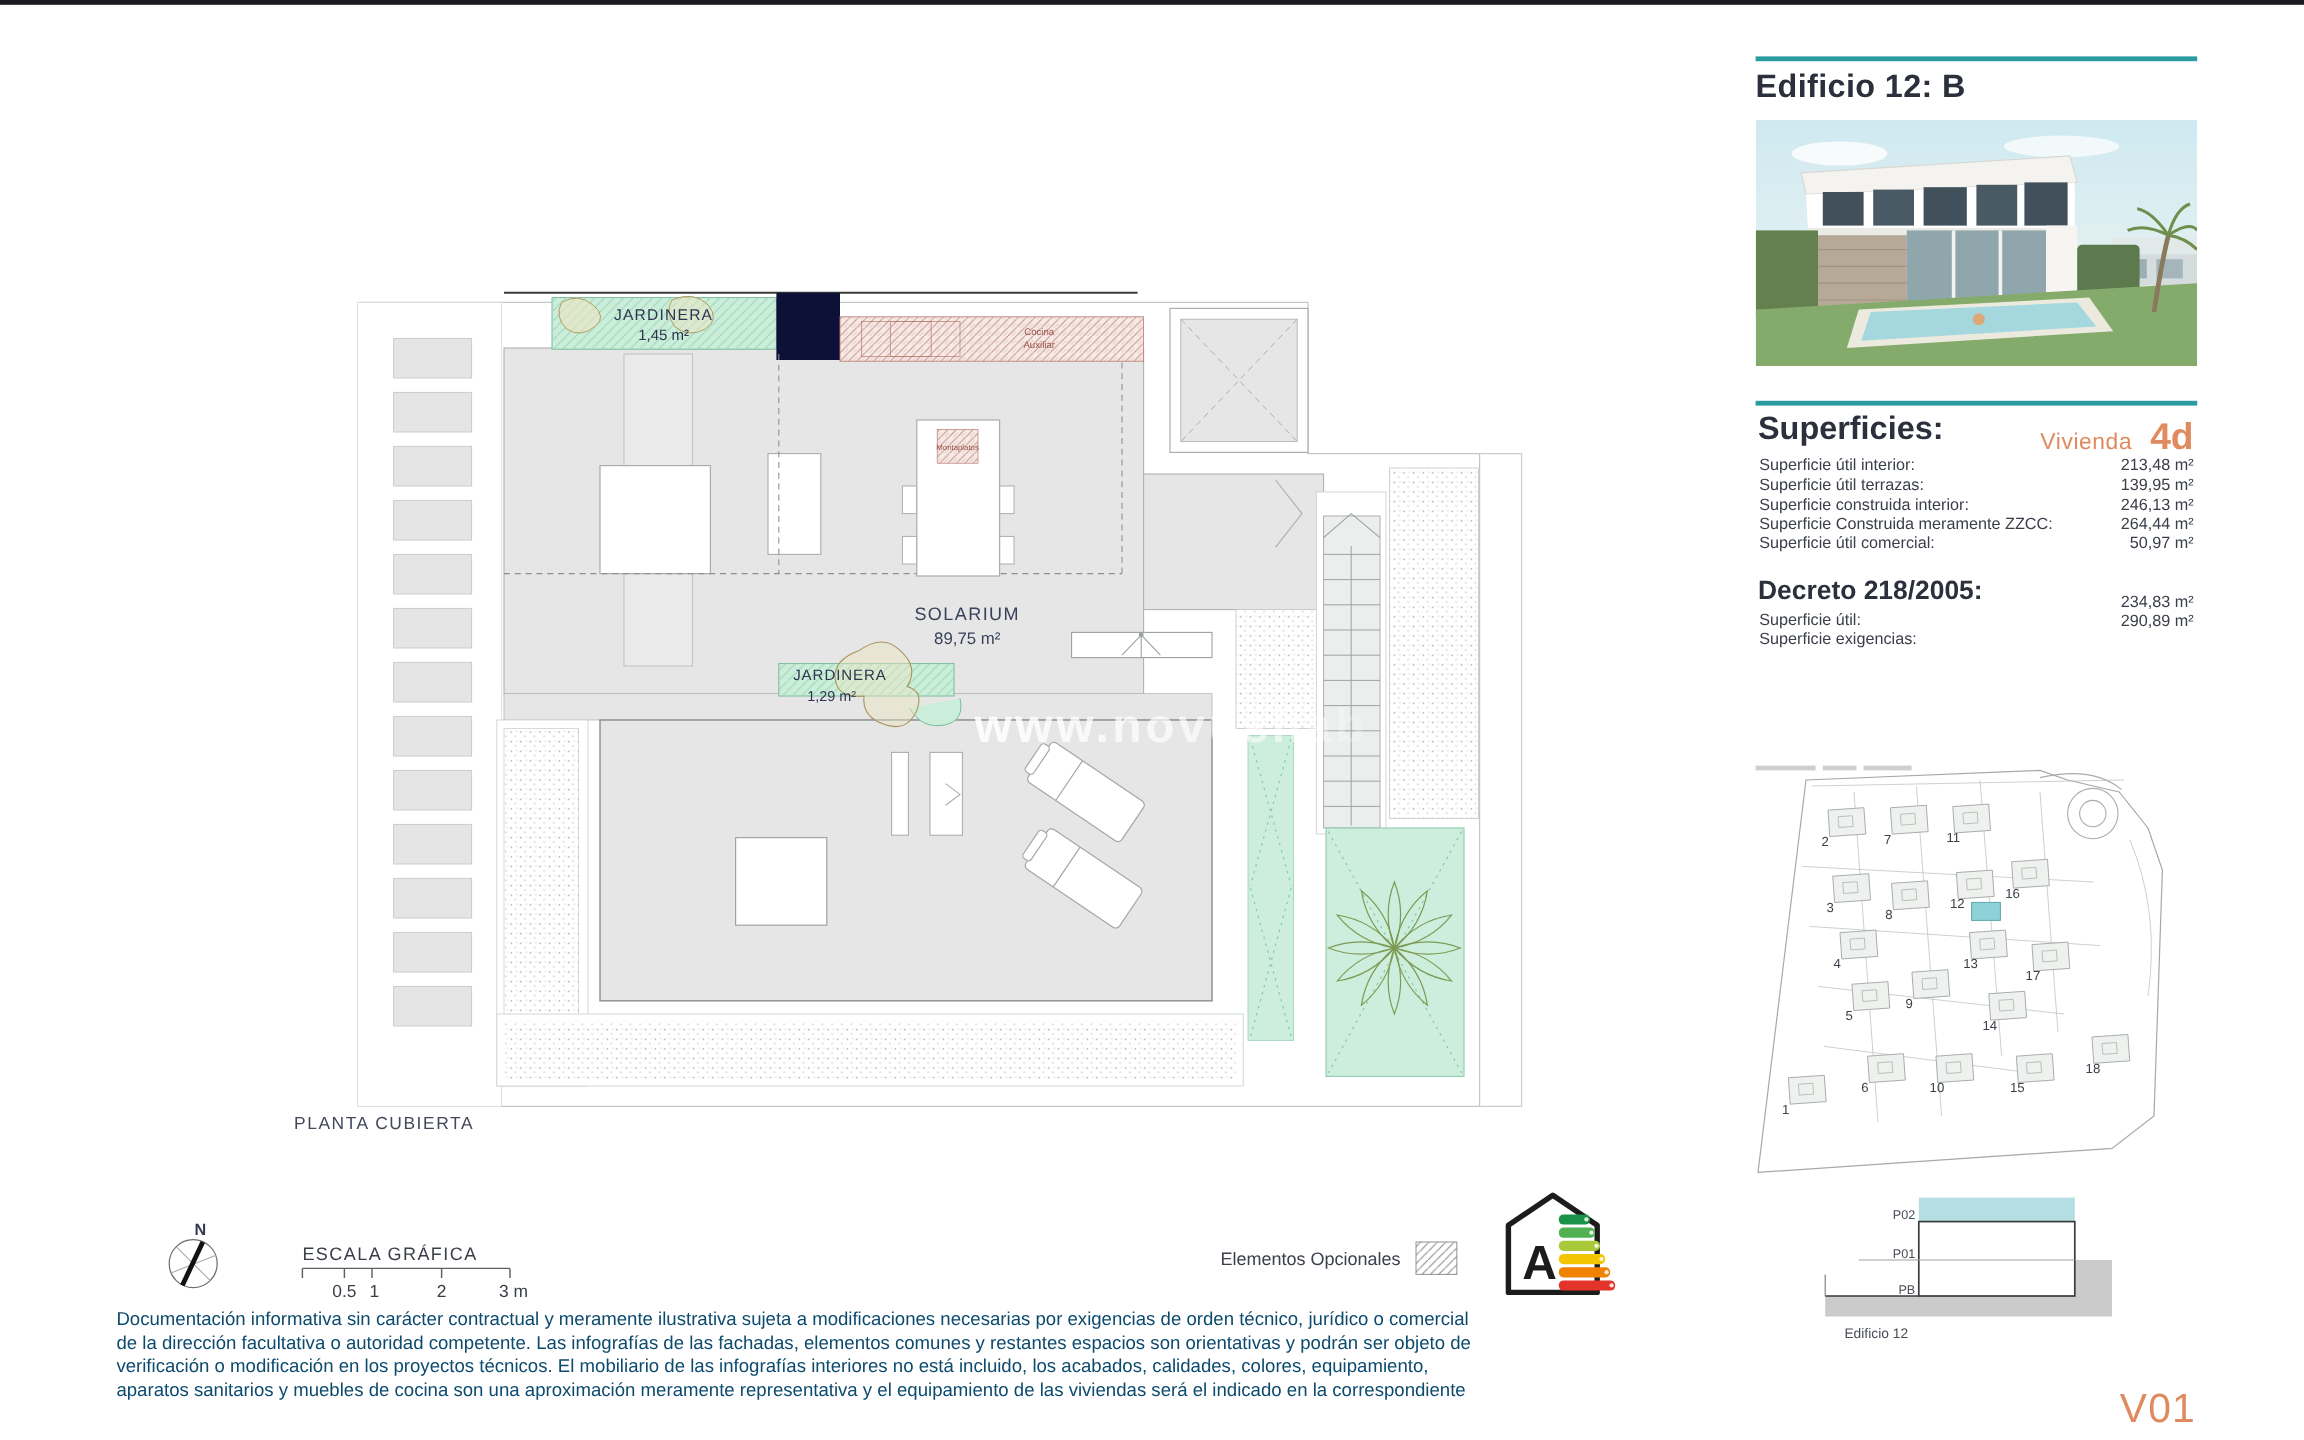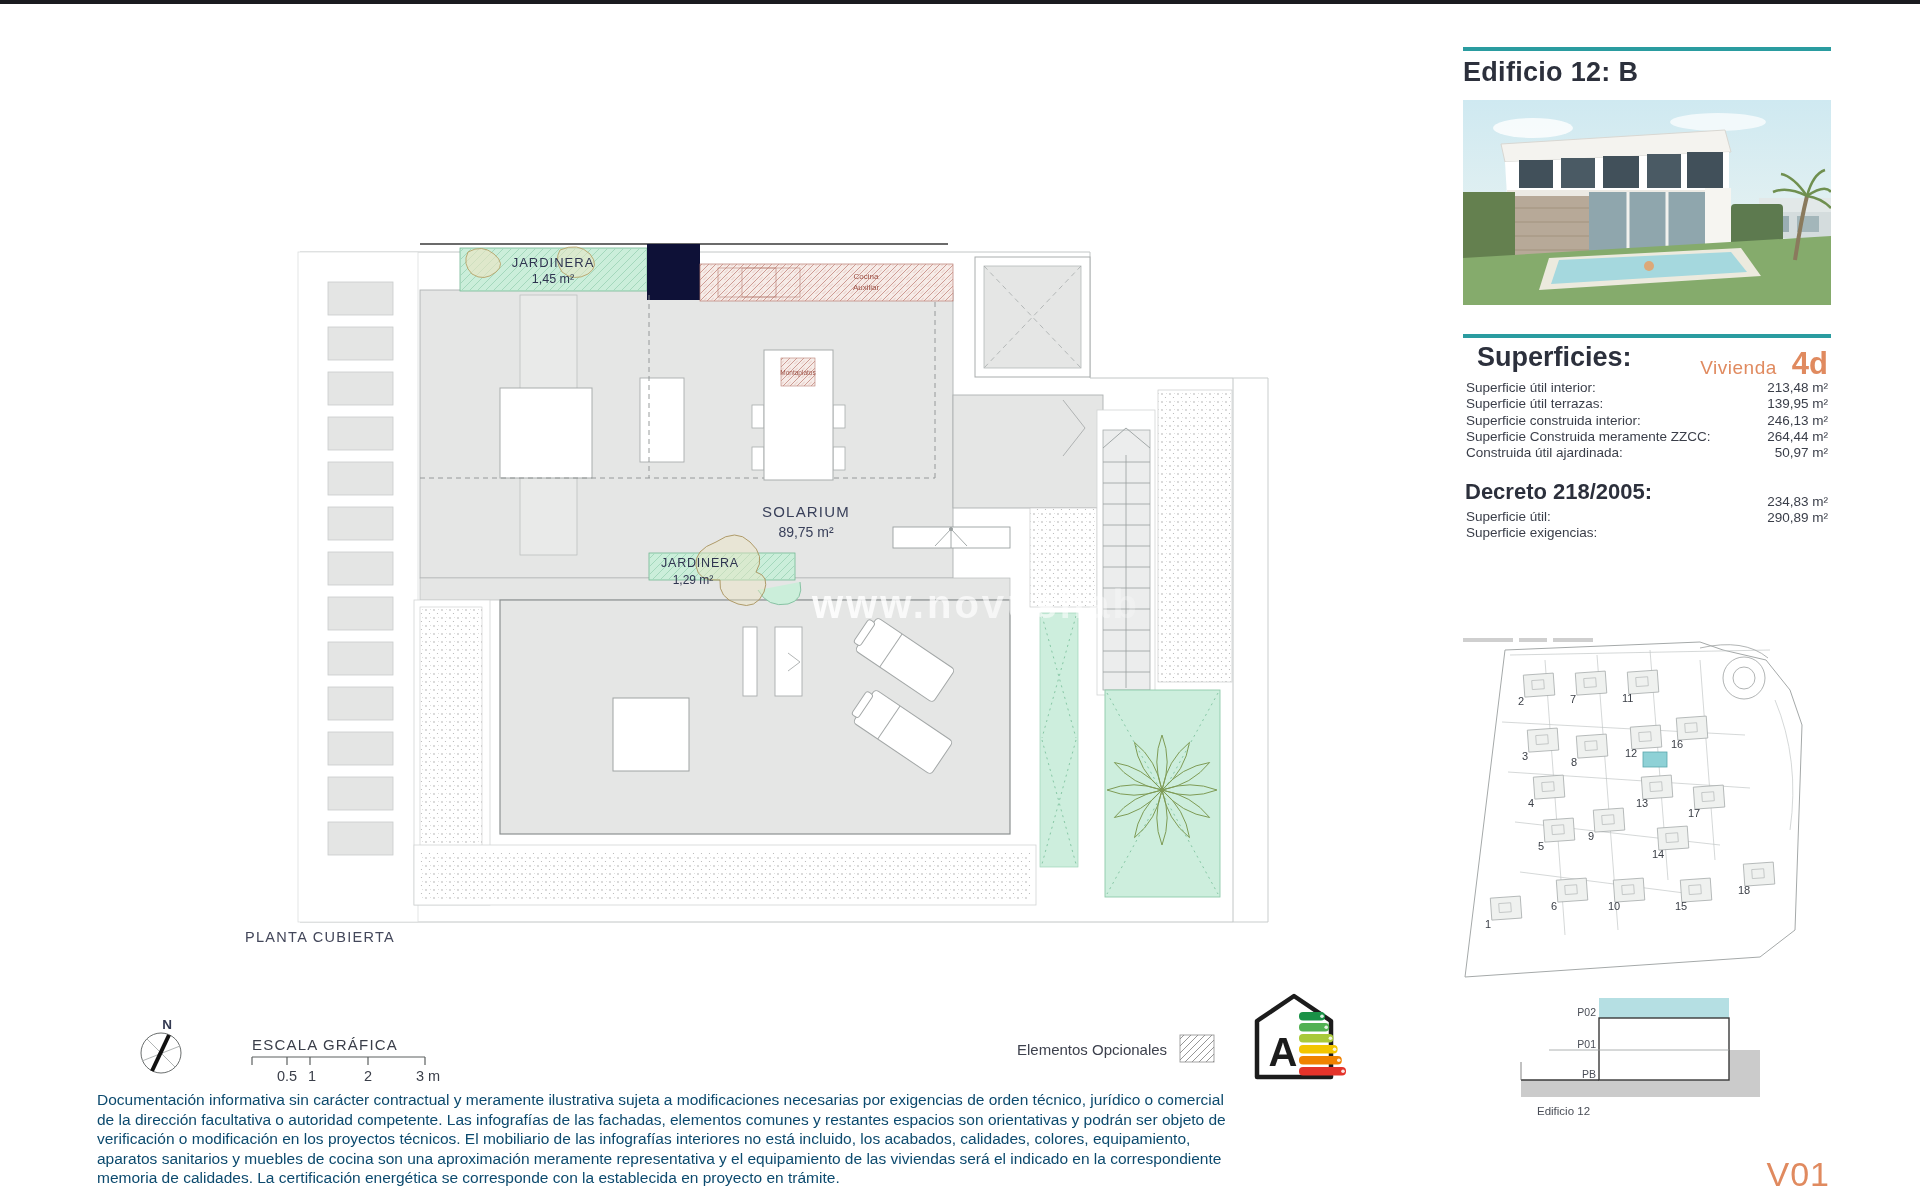--- a/index.html
+++ b/index.html
@@ -3,21 +3,21 @@
 <meta charset="utf-8">
 <style>
   html,body{margin:0;padding:0;background:#ffffff;}
   body{width:1920px;height:1200px;overflow:hidden;font-family:"Liberation Sans",sans-serif;}
   .canvas{position:absolute;left:0;top:0;width:1920px;height:1200px;background:#fff;}
   #plan-svg{position:absolute;left:0;top:0;}
   .topbar{position:absolute;left:0;top:0;width:1920px;height:4px;background:#1a1b20;}
   .teal-rule{position:absolute;height:4px;background:var(--teal,#2a9ca0);}
   .bldg-title{position:absolute;left:1463px;top:57px;font-size:27px;font-weight:600;color:#2c303c;letter-spacing:.3px;}
   .photo-wrap{position:absolute;left:1463px;top:100px;width:368px;height:205px;overflow:hidden;}
-  .sup-head{position:absolute;left:1465px;top:342px;font-size:27px;font-weight:600;color:#2c303c;margin-left:12px;}
+  .sup-head{position:absolute;left:1465px;top:342px;font-size:27px;font-weight:600;color:#2c303c;}
   .viv-wrap{position:absolute;right:92px;top:346px;color:var(--orange,#e08a5f);display:flex;align-items:baseline;}
   .viv-label{font-size:19px;letter-spacing:.5px;}
   .viv-code{font-size:31px;font-weight:600;margin-left:15px;}
   .sup-rows{position:absolute;left:1466px;top:380px;width:362px;}
   .sup-row{display:flex;justify-content:space-between;height:16.3px;font-size:13.5px;color:#3a3e49;}
   .dec-head{position:absolute;left:1465px;top:479px;font-size:22px;font-weight:600;color:#2c303c;}
   .dec-val{position:absolute;right:92px;font-size:13.5px;color:#3a3e49;}
   .dec-lbl{position:absolute;left:1466px;font-size:13.5px;color:#3a3e49;}
   .planta-label{position:absolute;left:245px;top:929px;font-size:14.5px;letter-spacing:1.3px;color:#43475a;}
   .elem-opc{position:absolute;left:1017px;top:1041px;font-size:15px;color:#3d414d;}
@@ -499,36 +499,35 @@
     </div>
     <div class="sup-row">
       <span>Superficie construida interior:</span>
       <span>246,13 m²</span>
     </div>
     <div class="sup-row">
       <span>Superficie Construida meramente ZZCC:</span>
       <span>264,44 m²</span>
     </div>
     <div class="sup-row">
-      <span>Construida útil ajardinada:</span>
+      <span>Superficie útil comercial:</span>
       <span>50,97 m²</span>
     </div>
   </div>
 
   <div class="dec-head">Decreto 218/2005:</div>
   <div class="dec-val" style="top:494px;margin-left:12px;">234,83 m²</div>
   <div class="dec-lbl" style="top:509px;">Superficie útil:</div>
   <div class="dec-val" style="top:510px;">290,89 m²</div>
   <div class="dec-lbl" style="top:525px;">Superficie exigencias:</div>
 
   <div class="planta-label">PLANTA CUBIERTA</div>
   <div class="elem-opc">Elementos Opcionales</div>
 
   <div class="disclaimer">
     <div>Documentación informativa sin carácter contractual y meramente ilustrativa sujeta a modificaciones necesarias por exigencias de orden técnico, jurídico o comercial</div>
     <div>de la dirección facultativa o autoridad competente. Las infografías de las fachadas, elementos comunes y restantes espacios son orientativas y podrán ser objeto de</div>
     <div>verificación o modificación en los proyectos técnicos. El mobiliario de las infografías interiores no está incluido, los acabados, calidades, colores, equipamiento,</div>
     <div>aparatos sanitarios y muebles de cocina son una aproximación meramente representativa y el equipamiento de las viviendas será el indicado en la correspondiente</div>
-    <div>memoria de calidades. La certificación energética se corresponde con la establecida en proyecto en trámite.</div>
   </div>
 
   <div class="version">V01</div>
 </div>
 
 </body></html>

